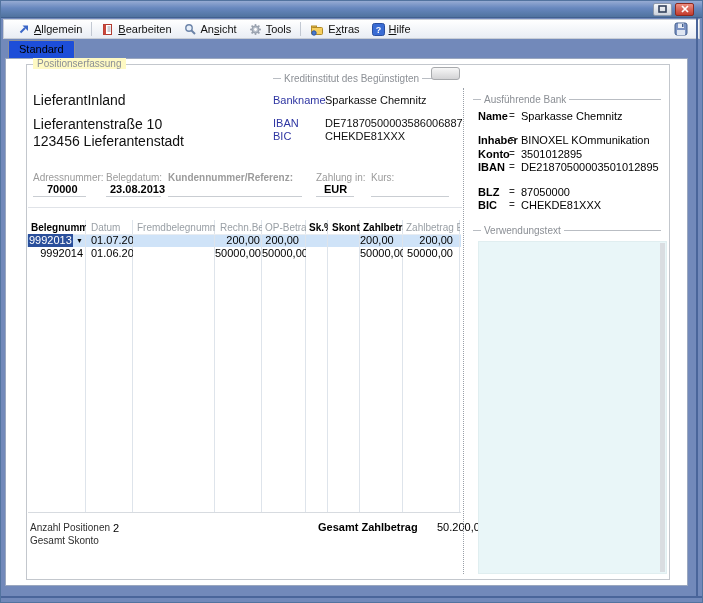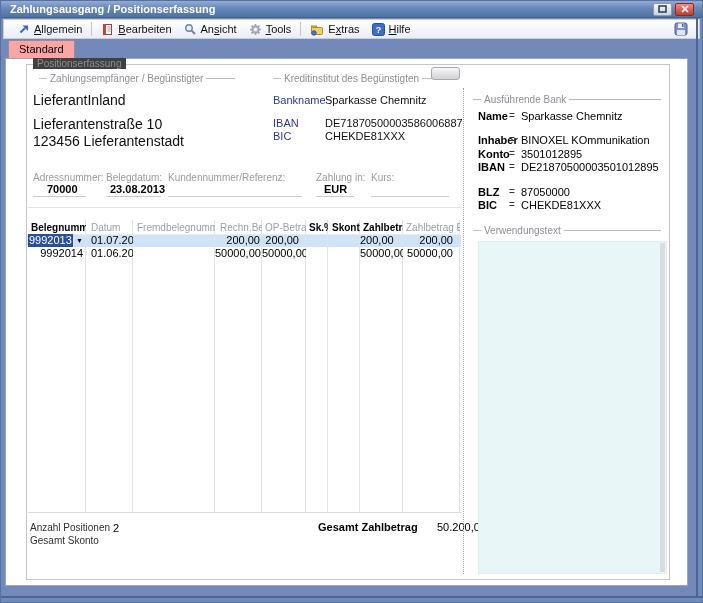--- a/index.html
+++ b/index.html
@@ -15,27 +15,27 @@
   .wbtn.close{background:linear-gradient(#ee8d80,#c23b2e);border:1px solid #8c2a20;}
   .menubar{position:absolute;top:18px;left:2px;right:2px;height:20px;
     background:linear-gradient(#ffffff,#e9edf4);border:1px solid #c8cdd6;
     display:flex;align-items:center;padding-left:8px;}
   .menu-item{display:flex;align-items:center;gap:4px;padding:1px 6px;font-size:11px;color:#111;cursor:default;}
   .menu-sep{width:1px;height:14px;background:#c2c8d2;margin:0 3px;}
   .mi-icon{display:flex;}
   .mi-icon svg{display:block;}
   .save-btn{position:absolute;right:10px;top:3px;width:16px;height:15px;display:flex;align-items:center;justify-content:center;}
   .tabstrip{position:absolute;top:38px;left:2px;right:2px;height:19px;}
-  .tab{position:absolute;left:5px;bottom:0;height:18px;background:#fca5a5;border:1px solid #8a909c;border-bottom:none;
+  .tab{position:absolute;left:5px;bottom:0;height:18px;background:#1d4ed8;border:1px solid #8a909c;border-bottom:none;
     border-radius:2px 2px 0 0;font-size:11px;line-height:17px;padding:0 10px;color:#000;}
   .content{position:absolute;left:4px;top:57px;width:683px;height:528px;background:#fff;border:1px solid #9aa7bf;}
   .edge-r{position:absolute;top:17px;right:4px;bottom:4px;width:2px;background:#4a659a;}
   .edge-b{position:absolute;left:0;right:0;bottom:4px;height:2px;background:#4a659a;}
   .gb{position:absolute;left:20px;top:5px;width:644px;height:516px;border:1px solid #c3c7cd;}
-  .gb-legend{position:absolute;left:6px;top:-7px;background:#404040;padding:0 4px;font-size:10px;color:#8b8f95;}
+  .gb-legend{position:absolute;left:6px;top:-7px;background:#fef9c3;padding:0 4px;font-size:10px;color:#8b8f95;}
   .fs-legend{position:absolute;display:flex;align-items:center;font-size:10px;color:#8b8f95;height:11px;}
   .fs-legend::before{content:"";width:8px;height:1px;background:#b9bdc3;margin-right:3px;}
   .fs-legend::after{content:"";flex:1;height:1px;background:#b9bdc3;margin-left:3px;}
   .addr{position:absolute;left:6px;font-size:14px;color:#101010;}
   .blabel{position:absolute;left:246px;font-size:11px;color:#2e35a2;}
   .bval{position:absolute;left:298px;font-size:11px;color:#101010;}
   .collapse-btn{position:absolute;left:404px;top:2px;width:29px;height:13px;border:1px solid #a8aaad;
     border-radius:3px;background:linear-gradient(#f7f7f7,#d3d3d5);}
   .hf-label{position:absolute;top:107px;font-size:10px;color:#9b9b9b;white-space:nowrap;}
   .hf-value{position:absolute;top:118px;font-size:11px;font-weight:bold;color:#000;white-space:nowrap;}
@@ -63,21 +63,20 @@
   .exec-eq{position:absolute;left:482px;font-size:10px;color:#333;}
   .exec-val{position:absolute;left:494px;font-size:11px;color:#000;white-space:nowrap;}
   .usage-area{position:absolute;left:451px;top:176px;width:189px;height:333px;background:#e9f6f8;border:1px solid #e0eef0;font-size:11px;color:#000;}
   .usage-scroll{position:absolute;right:1px;top:1px;bottom:1px;width:5px;background:#d9dde1;}
 </style>
 </head>
 <body>
 
 <div class="window">
   <div class="titlebar">
-    <span>Zahlungsausgang / Positionserfassung</span>
     <div class="winbtns">
       <div class="wbtn max">
         <span><svg width="9" height="8">
               <rect x="1" y="1" width="7" height="6" fill="none" stroke="#33415c" stroke-width="1.6"></rect>
             </svg></span>
       </div>
       <div class="wbtn close">
         <span><svg width="8" height="8">
               <path d="M1 1 L7 7 M7 1 L1 7" stroke="#fff" stroke-width="1.7"></path>
             </svg></span>
@@ -165,23 +164,20 @@
   </div>
 
   <div class="tabstrip">
     <div class="tab">Standard</div>
   </div>
 
   <div class="content">
     <div class="gb">
       <div class="gb-legend">Positionserfassung</div>
 
-      <div class="fs-legend" style="left:12px;top:8px;width:196px;">
-        <span>Zahlungsempfänger / Begünstigter</span>
-      </div>
       <div class="addr" style="top:27px;">LieferantInland</div>
       <div class="addr" style="top:51px;">Lieferantenstraße 10</div>
       <div class="addr" style="top:68px;">123456 Lieferantenstadt</div>
 
       <div class="fs-legend" style="left:246px;top:8px;width:178px;">
         <span>Kreditinstitut des Begünstigten</span>
       </div>
       <div id="bank-rows">
           <div class="blabel" style="top: 29px;">Bankname</div>
           <div class="bval" style="top: 29px;">Sparkasse Chemnitz</div>
@@ -192,21 +188,21 @@
         </div>
       <div class="collapse-btn"></div>
 
       <div id="hdr-fields">
           <div class="hf-label" style="left: 6px;">Adressnummer:</div>
           <div class="hf-value" style="left: 20px;">70000</div>
           <div class="hf-line" style="left: 6px; width: 53px;"></div>
           <div class="hf-label" style="left: 79px;">Belegdatum:</div>
           <div class="hf-value" style="left: 83px;">23.08.2013</div>
           <div class="hf-line" style="left: 79px; width: 55px;"></div>
-          <div class="hf-label" style="left: 141px;">Kundennummer/Referenz:</div>
+          <div class="hf-label" style="left: 141px; font-weight: bold;">Kundennummer/Referenz:</div>
           <div class="hf-value" style="left: 141px;"></div>
           <div class="hf-line" style="left: 141px; width: 134px;"></div>
           <div class="hf-label" style="left: 289px;">Zahlung in:</div>
           <div class="hf-value" style="left: 297px;">EUR</div>
           <div class="hf-line" style="left: 289px; width: 38px;"></div>
           <div class="hf-label" style="left: 344px;">Kurs:</div>
           <div class="hf-value" style="left: 344px;"></div>
           <div class="hf-line" style="left: 344px; width: 78px;"></div>
         </div>
       <div class="hsep"></div>

